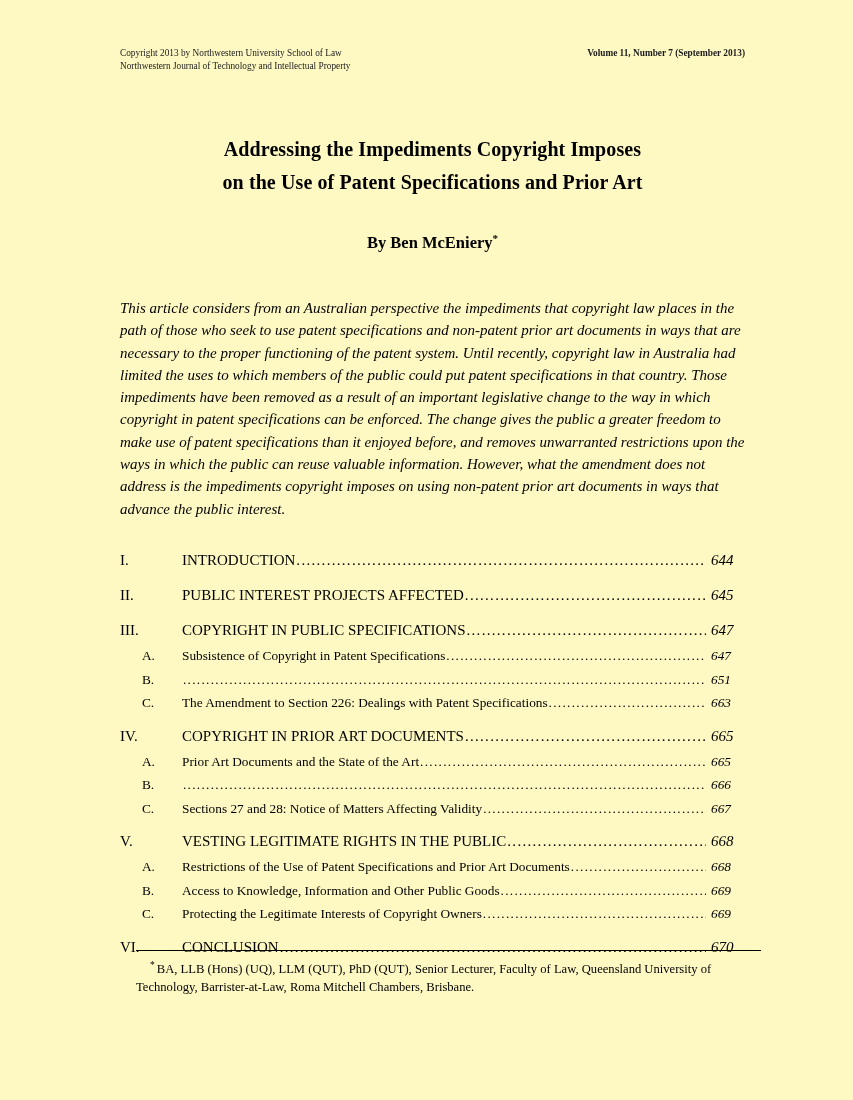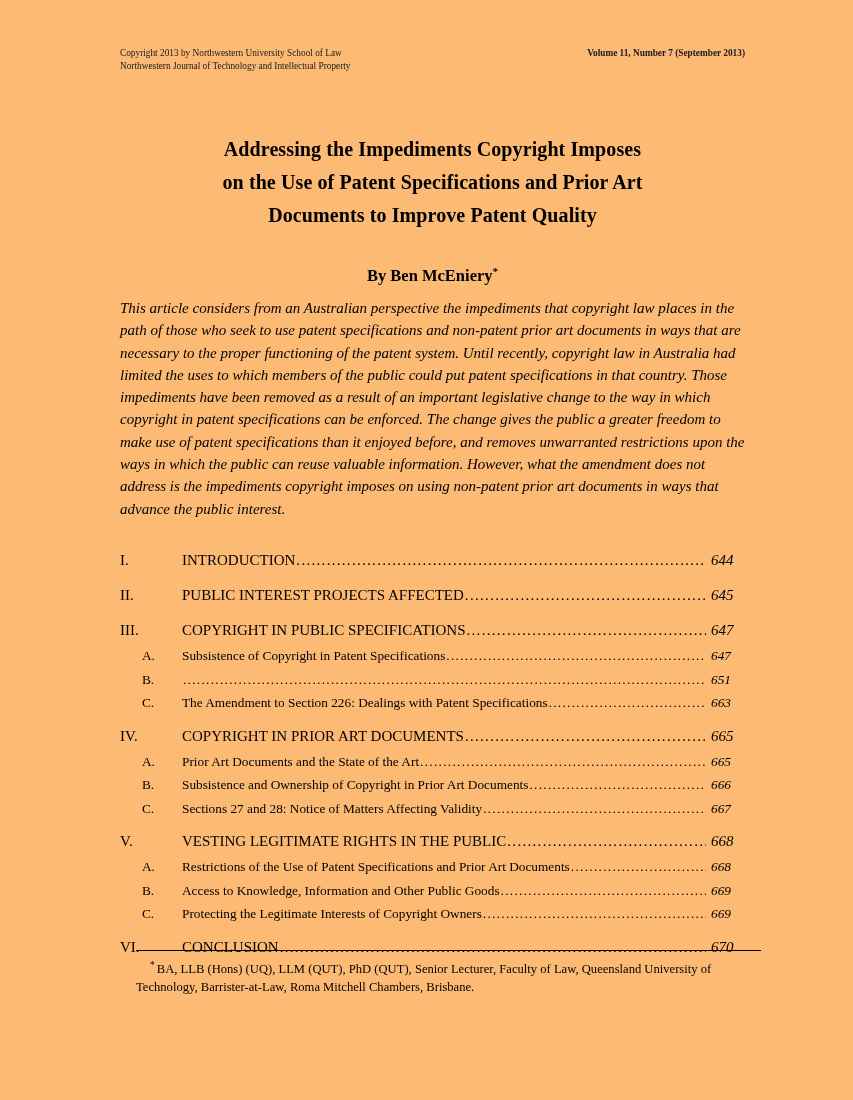--- a/index.html
+++ b/index.html
@@ -12,21 +12,21 @@
     font-family: "Liberation Serif", "DejaVu Serif", serif;
     color: #000000;
     -webkit-font-smoothing: antialiased;
   }
 
   .page {
     position: relative;
     width: 853px;
     height: 1100px;
     margin: 0 auto;
-    background: #fdba74;
+    background: #fef9c3;
     overflow: hidden;
     box-sizing: border-box;
   }
 
   .content {
     position: absolute;
     left: 120px;
     top: 0;
     width: 625px;
   }
@@ -202,21 +202,20 @@
         <div>Copyright 2013 by Northwestern University School of Law</div>
         <div>Northwestern Journal of Technology and Intellectual Property</div>
       </div>
       <div class="running-head-right">Volume 11, Number 7 (September 2013)</div>
     </div>
 
     <div class="title-block">
       <h1 class="doc-title">
         <span class="tline">Addressing the Impediments Copyright Imposes</span>
         <span class="tline">on the Use of Patent Specifications and Prior Art</span>
-        <span class="tline">Documents to Improve Patent Quality</span>
       </h1>
       <p class="byline"><span>By Ben McEniery</span><span class="fn-mark">*</span></p>
     </div>
 
     <div class="abstract">
       <p>This article considers from an Australian perspective the impediments that copyright law places in the path of those who seek to use patent specifications and non-patent prior art documents in ways that are necessary to the proper functioning of the patent system.  Until recently, copyright law in Australia had limited the uses to which members of the public could put patent specifications in that country.  Those impediments have been removed as a result of an important legislative change to the way in which copyright in patent specifications can be enforced.  The change gives the public a greater freedom to make use of patent specifications than it enjoyed before, and removes unwarranted restrictions upon the ways in which the public can reuse valuable information.  However, what the amendment does not address is the impediments copyright imposes on using non-patent prior art documents in ways that advance the public interest.</p>
     </div>
 
     <div class="toc" id="toc-root">
         <div class="toc-row lvl1">
@@ -261,21 +260,20 @@
           <span class="toc-page">665</span>
         </div>
         <div class="toc-row lvl2">
           <span class="toc-num">A.</span>
           <span class="toc-label">Prior Art Documents and the State of the Art</span>
           <span class="toc-leader"></span>
           <span class="toc-page">665</span>
         </div>
         <div class="toc-row lvl2">
           <span class="toc-num">B.</span>
-          <span class="toc-label">Subsistence and Ownership of Copyright in Prior Art Documents</span>
           <span class="toc-leader"></span>
           <span class="toc-page">666</span>
         </div>
         <div class="toc-row lvl2">
           <span class="toc-num">C.</span>
           <span class="toc-label">Sections 27 and 28: Notice of Matters Affecting Validity</span>
           <span class="toc-leader"></span>
           <span class="toc-page">667</span>
         </div>
         <div class="toc-row lvl1">

